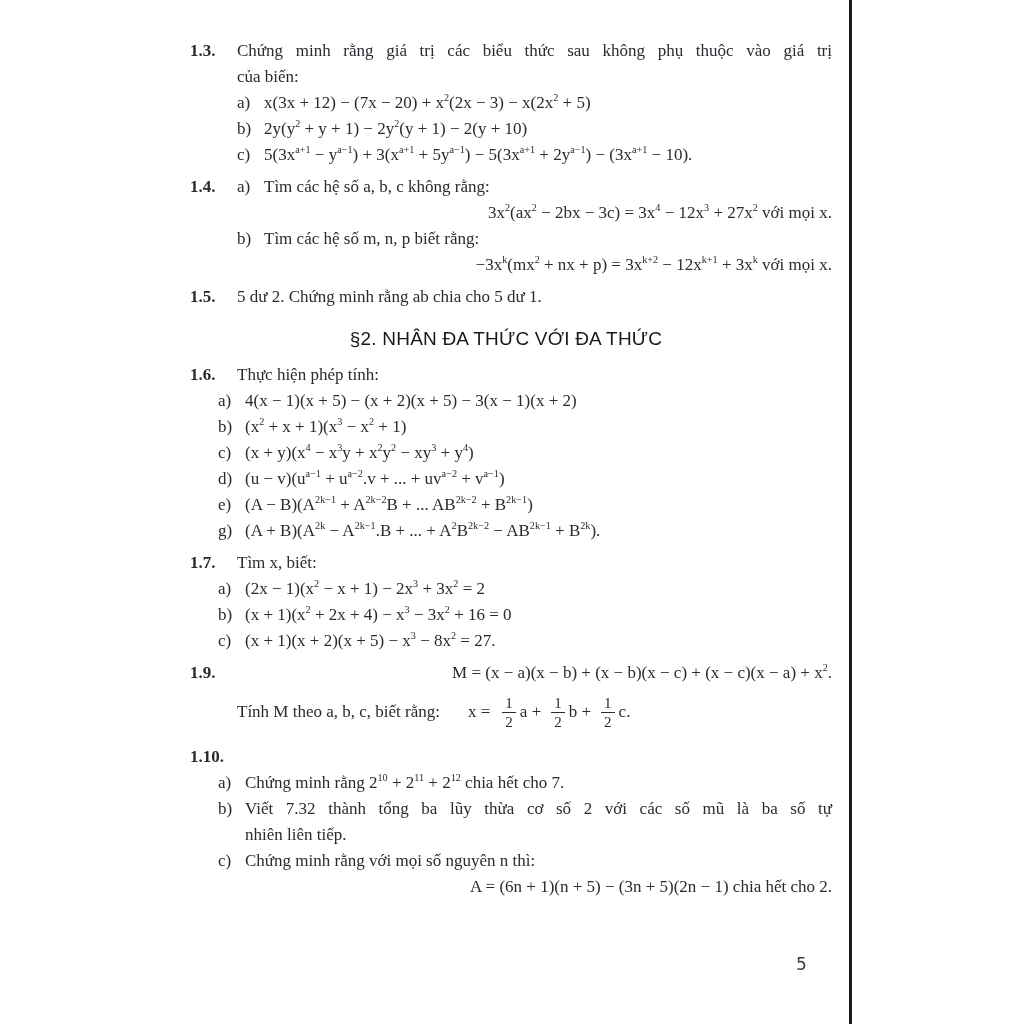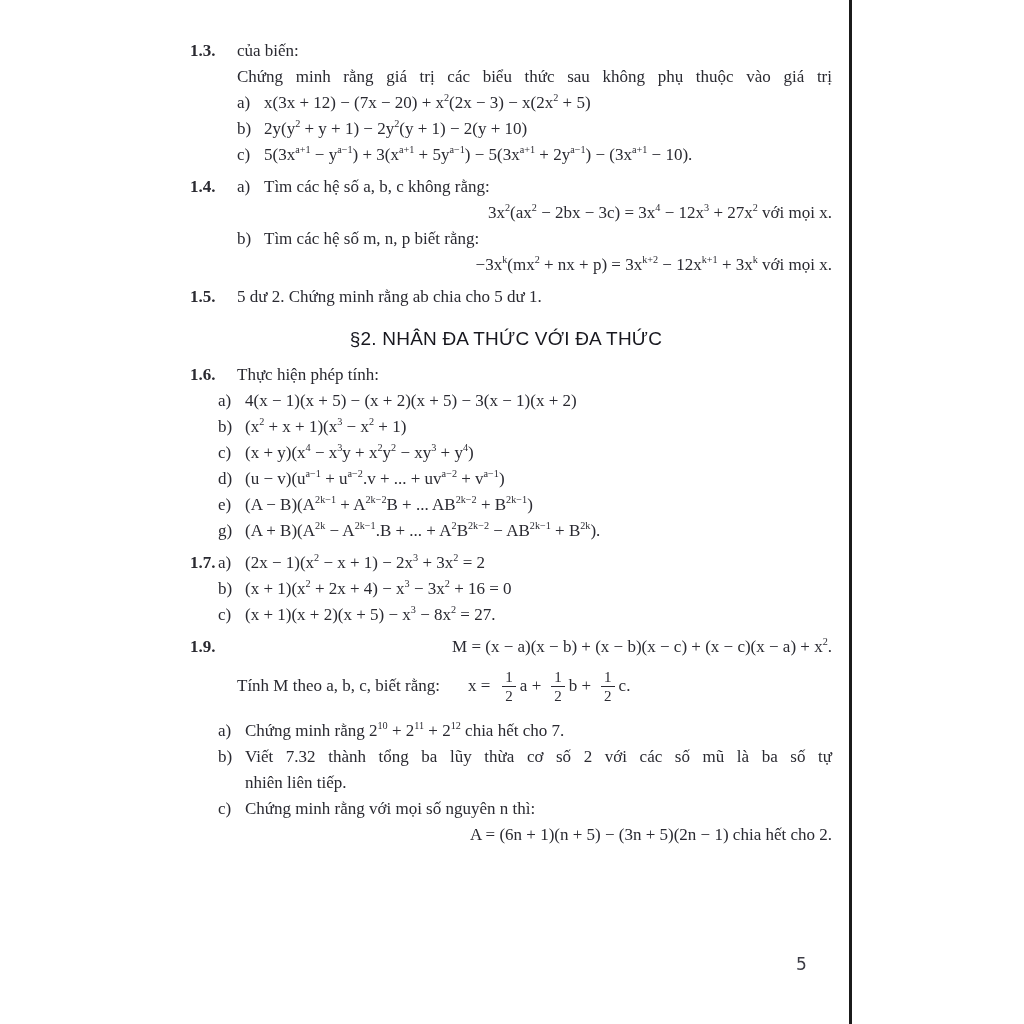--- a/index.html
+++ b/index.html
@@ -46,22 +46,22 @@
     font-size:17px;color:#3c3c45;
   }
 </style>
 </head>
 <body>
 
 <div class="content">
 
   <section class="problem">
     <span class="pnum">1.3.</span>
+    <div class="line para fill">Chứng minh rằng giá trị các biểu thức sau không phụ thuộc vào giá trị</div>
     <div class="line para">của biến:</div>
-    <div class="line para fill">Chứng minh rằng giá trị các biểu thức sau không phụ thuộc vào giá trị</div>
     <div class="line sub deep">
       <span class="slabel">a)</span>
       <span class="stext">x(3x + 12) − (7x − 20) + x<sup>2</sup>(2x − 3) − x(2x<sup>2</sup> + 5)</span>
     </div>
     <div class="line sub deep">
       <span class="slabel">b)</span>
       <span class="stext">2y(y<sup>2</sup> + y + 1) − 2y<sup>2</sup>(y + 1) − 2(y + 10)</span>
     </div>
     <div class="line sub deep">
       <span class="slabel">c)</span>
@@ -114,20 +114,21 @@
       <span class="stext">(A − B)(A<sup>2k−1</sup> + A<sup>2k−2</sup>B + ... AB<sup>2k−2</sup> + B<sup>2k−1</sup>)</span>
     </div>
     <div class="line sub">
       <span class="slabel">g)</span>
       <span class="stext">(A + B)(A<sup>2k</sup> − A<sup>2k−1</sup>.B + ... + A<sup>2</sup>B<sup>2k−2</sup> − AB<sup>2k−1</sup> + B<sup>2k</sup>).</span>
     </div>
   </section>
 
   <section class="problem">
     <span class="pnum">1.7.</span>
+    <div class="line para">Tìm x, biết:</div>
     <div class="line sub">
       <span class="slabel">a)</span>
       <span class="stext">(2x − 1)(x<sup>2</sup> − x + 1) − 2x<sup>3</sup> + 3x<sup>2</sup> = 2</span>
     </div>
     <div class="line sub">
       <span class="slabel">b)</span>
       <span class="stext">(x + 1)(x<sup>2</sup> + 2x + 4) − x<sup>3</sup> − 3x<sup>2</sup> + 16 = 0</span>
     </div>
     <div class="line sub">
       <span class="slabel">c)</span>
@@ -154,20 +155,21 @@
       <span class="fafter">b +</span>
       <span class="frac">
         <span class="fnum">1</span>
         <span class="fden">2</span>
       </span>
       <span class="fafter">c.</span>
     </div>
   </section>
 
   <section class="problem">
+    <div class="line pnum-line">1.10.</div>
     <div class="line sub">
       <span class="slabel">a)</span>
       <span class="stext">Chứng minh rằng 2<sup>10</sup> + 2<sup>11</sup> + 2<sup>12</sup> chia hết cho 7.</span>
     </div>
     <div class="sub">
       <span class="slabel">b)</span>
       <span class="stext">
         <span class="line fill" style="display:block">Viết 7.32 thành tổng ba lũy thừa cơ số 2 với các số mũ là ba số tự</span>
         <span class="line" style="display:block">nhiên liên tiếp.</span>
       </span>

